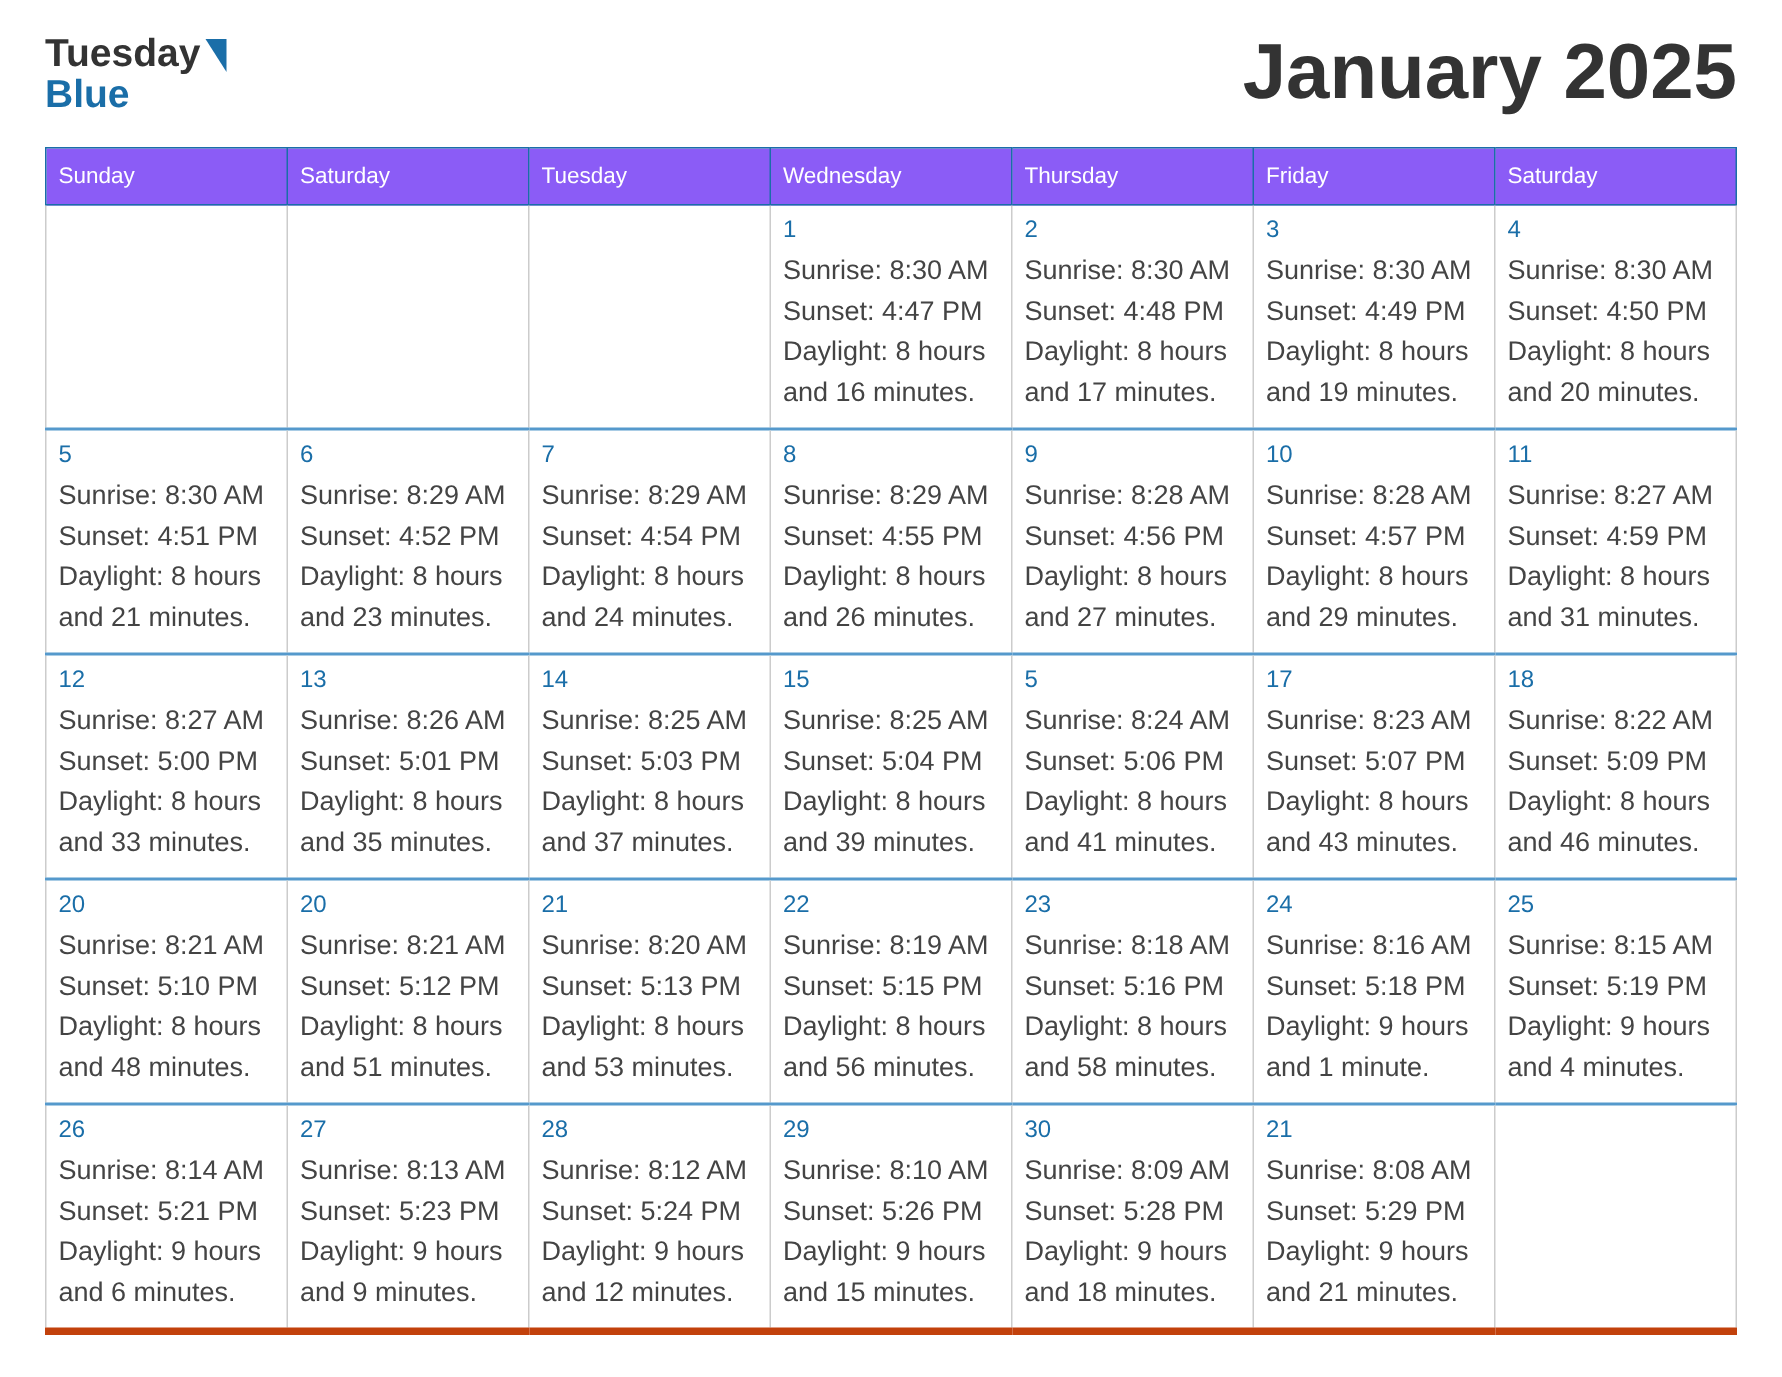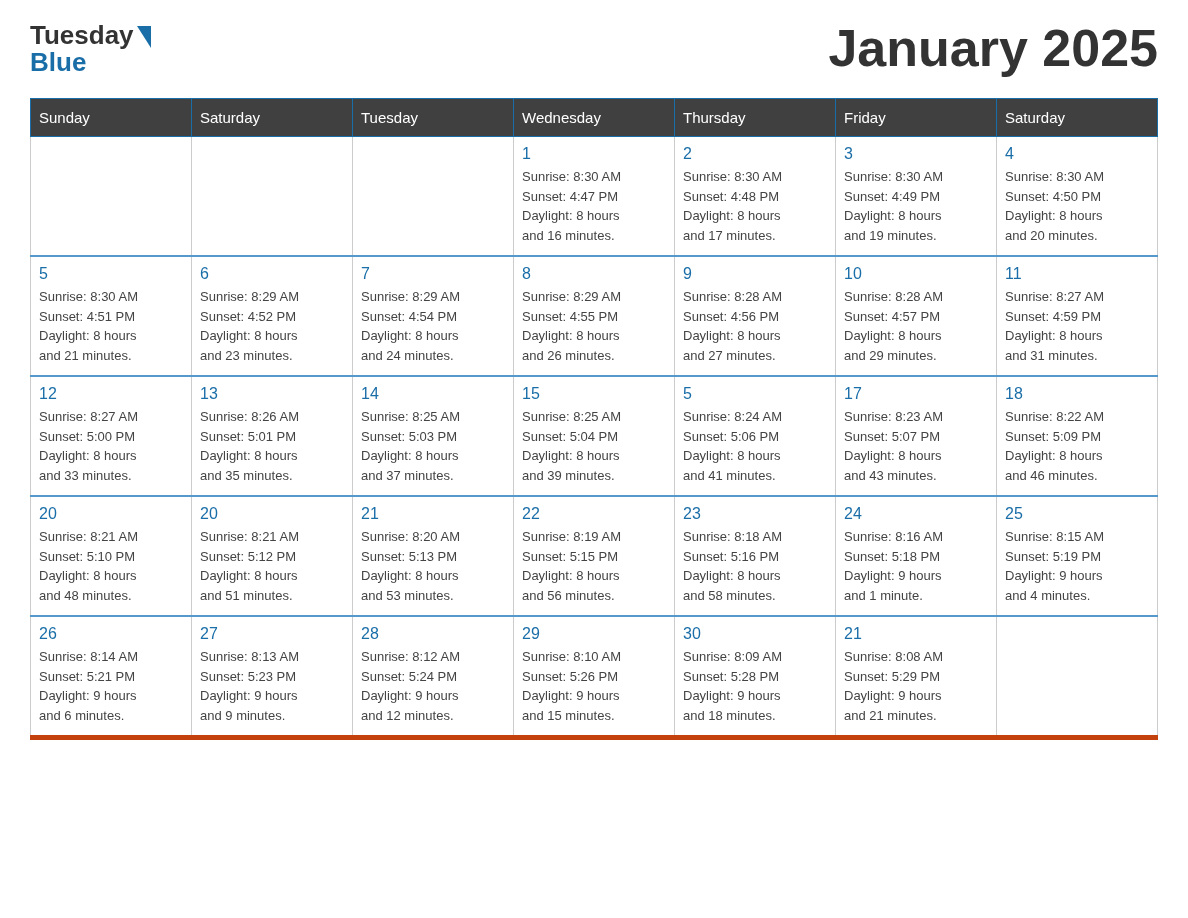--- a/index.html
+++ b/index.html
@@ -58,21 +58,21 @@
       font-size: 22px;
       font-weight: normal;
       color: #555;
       margin-top: 4px;
     }
     .calendar {
       width: 100%;
       border-collapse: collapse;
     }
     .calendar th {
-      background-color: #404040;
+      background-color: #8b5cf6;
       color: #fff;
       padding: 10px 8px;
       text-align: left;
       font-size: 15px;
       font-weight: normal;
       border: 1px solid #1a6ea8;
     }
     .calendar td {
       vertical-align: top;
       padding: 8px 8px 10px 8px;
@@ -84,21 +84,21 @@
     }
     .day-number {
       font-size: 16px;
       color: #1a6ea8;
       font-weight: normal;
       display: block;
       margin-bottom: 4px;
     }
     .day-info {
       line-height: 1.5;
-      font-size: 13px;
+      font-size: 18px;
       color: #444;
     }
     .calendar tr td {
       border-bottom: 2px solid #5599cc;
     }
     .calendar tr:last-child td {
       border-bottom: 5px solid #c2410c;
     }
   </style>
 </head>

